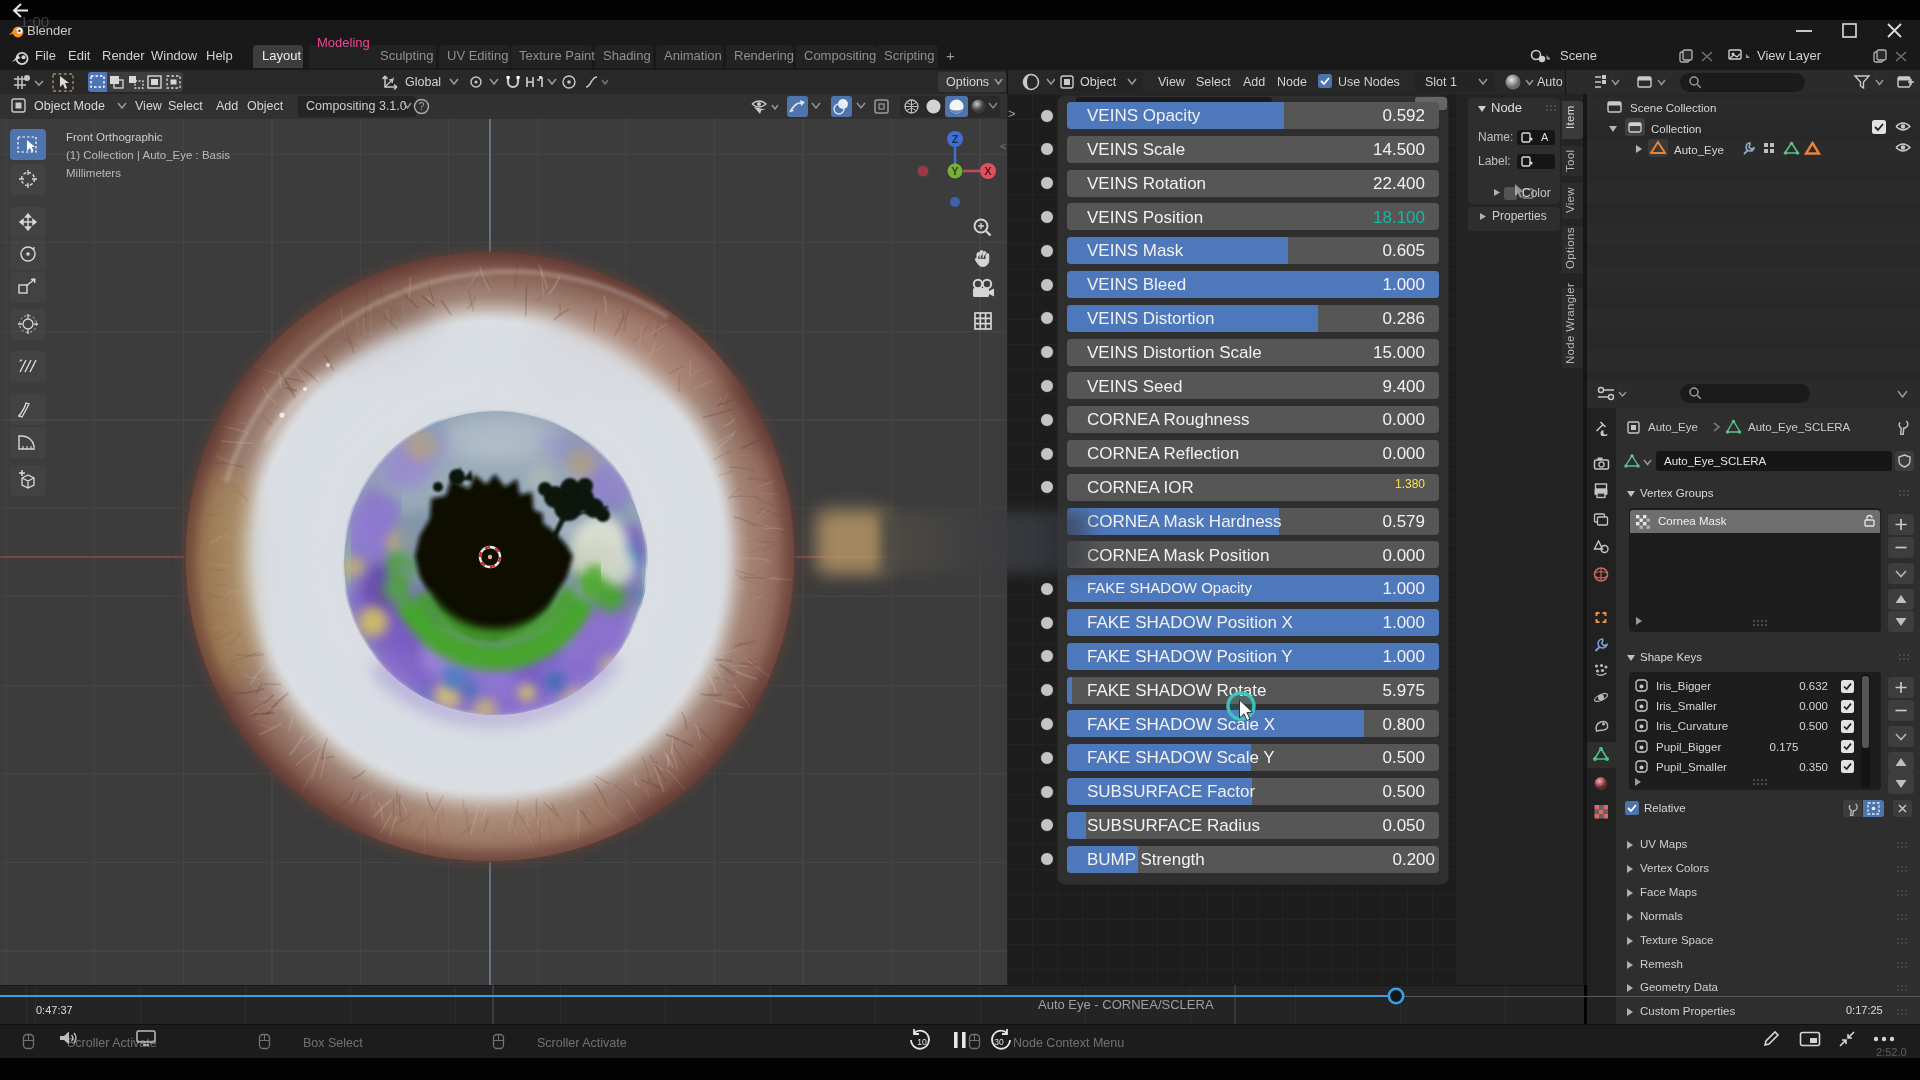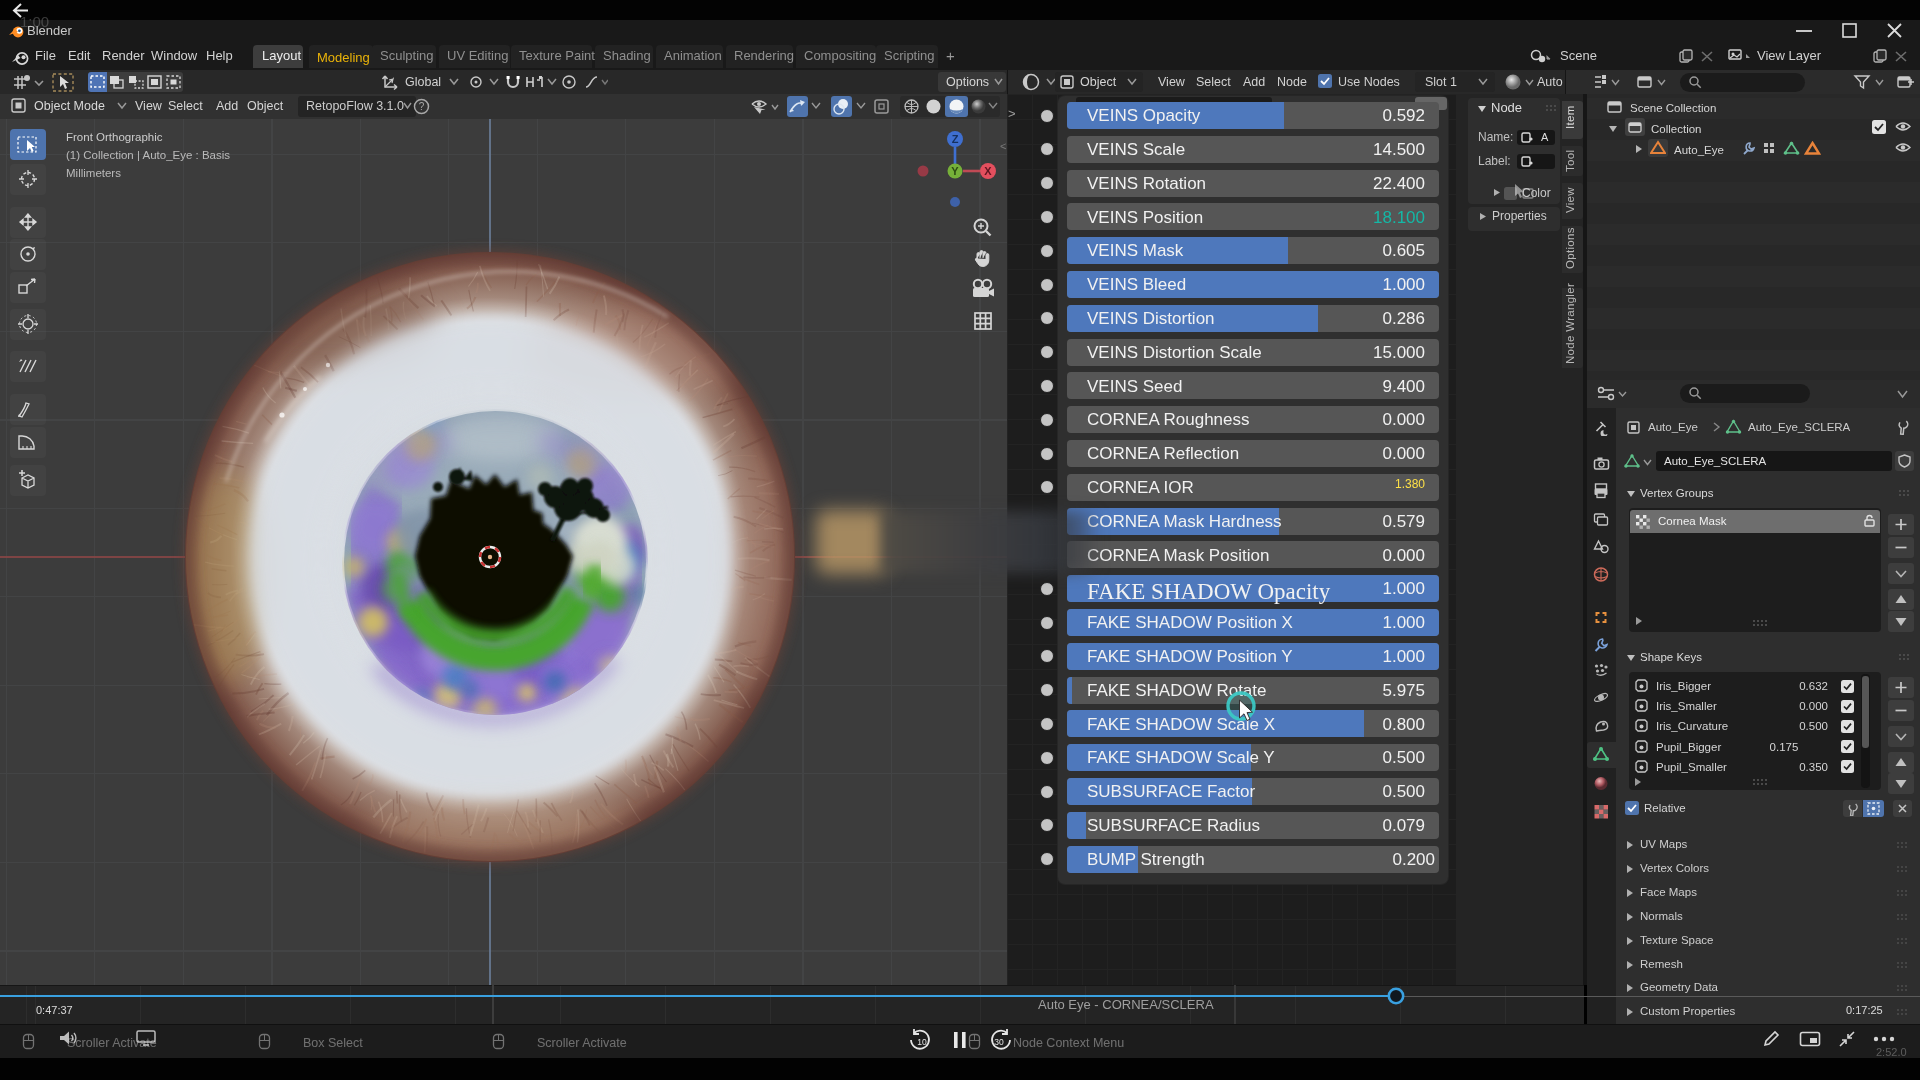--- a/index.html
+++ b/index.html
@@ -29,21 +29,21 @@
       <path d="M2 14 L8.2 7.5 L10.5 10 Z" fill="#d8d8d8"></path>
     </svg>
 <div style="position:absolute;left:35px;top:49px;font-size:13px;color:#d2d2d2;line-height:1.15;white-space:nowrap;">File</div>
 <div style="position:absolute;left:68px;top:49px;font-size:13px;color:#d2d2d2;line-height:1.15;white-space:nowrap;">Edit</div>
 <div style="position:absolute;left:102px;top:49px;font-size:13px;color:#d2d2d2;line-height:1.15;white-space:nowrap;">Render</div>
 <div style="position:absolute;left:151px;top:49px;font-size:13px;color:#d2d2d2;line-height:1.15;white-space:nowrap;">Window</div>
 <div style="position:absolute;left:206px;top:49px;font-size:13px;color:#d2d2d2;line-height:1.15;white-space:nowrap;">Help</div>
 <div style="position:absolute;left:253px;top:45px;width:50px;height:23px;background:#3d3d3d;border-radius:4px 4px 0 0;"></div>
 <div style="position:absolute;left:262px;top:49px;font-size:13px;color:#ededed;line-height:1.15;white-space:nowrap;">Layout</div>
 <div style="position:absolute;left:309px;top:45px;width:64px;height:23px;background:#222222;border-radius:4px 4px 0 0;"></div>
-<div style="position:absolute;left:317px;top:51px;font-size:13px;color:#eab308;line-height:1.15;white-space:nowrap;text-align:center;">Modeling</div>
+<div style="position:absolute;left:317px;top:36px;font-size:13px;color:#ec4899;line-height:1.15;white-space:nowrap;text-align:center;">Modeling</div>
 <div style="position:absolute;left:372px;top:45px;width:64px;height:23px;background:#222222;border-radius:4px 4px 0 0;"></div>
 <div style="position:absolute;left:380px;top:49px;font-size:13px;color:#8f8f8f;line-height:1.15;white-space:nowrap;">Sculpting</div>
 <div style="position:absolute;left:439px;top:45px;width:71px;height:23px;background:#222222;border-radius:4px 4px 0 0;"></div>
 <div style="position:absolute;left:447px;top:49px;font-size:13px;color:#8f8f8f;line-height:1.15;white-space:nowrap;">UV Editing</div>
 <div style="position:absolute;left:511px;top:45px;width:81px;height:23px;background:#222222;border-radius:4px 4px 0 0;"></div>
 <div style="position:absolute;left:519px;top:49px;font-size:13px;color:#8f8f8f;line-height:1.15;white-space:nowrap;">Texture Paint</div>
 <div style="position:absolute;left:595px;top:45px;width:58px;height:23px;background:#222222;border-radius:4px 4px 0 0;"></div>
 <div style="position:absolute;left:603px;top:49px;font-size:13px;color:#8f8f8f;line-height:1.15;white-space:nowrap;">Shading</div>
 <div style="position:absolute;left:656px;top:45px;width:67px;height:23px;background:#222222;border-radius:4px 4px 0 0;"></div>
 <div style="position:absolute;left:664px;top:49px;font-size:13px;color:#8f8f8f;line-height:1.15;white-space:nowrap;">Animation</div>
@@ -217,21 +217,21 @@
     </svg>
 <div style="position:absolute;left:34px;top:99px;font-size:12.5px;color:#d8d8d8;line-height:1.15;white-space:nowrap;">Object Mode</div>
 <svg style="position:absolute;left:116px;top:101px" width="12" height="10" viewBox="0 0 12 10">
       <path d="M2 2 l4 5 4-5" stroke="#999" stroke-width="1.5" fill="none"></path>
     </svg>
 <div style="position:absolute;left:135px;top:99px;font-size:12.5px;color:#d5d5d5;line-height:1.15;white-space:nowrap;">View</div>
 <div style="position:absolute;left:168px;top:99px;font-size:12.5px;color:#d5d5d5;line-height:1.15;white-space:nowrap;">Select</div>
 <div style="position:absolute;left:216px;top:99px;font-size:12.5px;color:#d5d5d5;line-height:1.15;white-space:nowrap;">Add</div>
 <div style="position:absolute;left:247px;top:99px;font-size:12.5px;color:#d5d5d5;line-height:1.15;white-space:nowrap;">Object</div>
 <div style="position:absolute;left:298px;top:96px;width:118px;height:21px;background:#242424;border-radius:3px;"></div>
-<div style="position:absolute;left:306px;top:99px;font-size:12.5px;color:#cccccc;line-height:1.15;white-space:nowrap;">RetopoFlow 3.1.0</div>
+<div style="position:absolute;left:306px;top:99px;font-size:12.5px;color:#cccccc;line-height:1.15;white-space:nowrap;">Compositing 3.1.0</div>
 <svg style="position:absolute;left:402px;top:101px" width="11" height="10" viewBox="0 0 11 10">
       <path d="M2 2 l3.5 5 3.5-5" stroke="#999" stroke-width="1.4" fill="none"></path>
     </svg>
 <svg style="position:absolute;left:413px;top:98px" width="17" height="17" viewBox="0 0 17 17">
       <circle cx="8.5" cy="8.5" r="7" fill="none" stroke="#a8a8a8" stroke-width="1.5"></circle>
       <text x="8.5" y="12" font-size="10" fill="#a8a8a8" text-anchor="middle" font-family="Liberation Sans">?</text>
     </svg>
 <svg style="position:absolute;left:750px;top:97px" width="30" height="19" viewBox="0 0 30 19">
       <path d="M2 7 q7 -6 14 0 q-7 6 -14 0" fill="none" stroke="#c9c9c9" stroke-width="1.4"></path>
       <circle cx="9" cy="7" r="2" fill="#c9c9c9"></circle>
@@ -880,21 +880,21 @@
 <div style="position:absolute;left:1040px;top:480.3px;width:14px;height:14px;background:#c4c4c4;border:1.5px solid #202020;border-radius:50%;"></div>
 <div style="position:absolute;left:1067px;top:507.6px;width:372px;height:27px;background:#565656;border-radius:4px;overflow:hidden;"></div>
 <div style="position:absolute;left:1067px;top:507.6px;width:212.0px;height:27px;background:#4e78bc;border-radius:4px 0 0 4px;"></div>
 <div style="position:absolute;left:1087px;top:511.7999999999999px;font-size:17px;color:#f1f1f1;line-height:1.15;white-space:nowrap;">CORNEA Mask Hardness</div>
 <div style="position:absolute;left:1067px;top:511.7999999999999px;font-size:17px;color:#f1f1f1;line-height:1.15;white-space:nowrap;width:358px;text-align:right;">0.579</div>
 <div style="position:absolute;left:1067px;top:541.4px;width:372px;height:27px;background:#565656;border-radius:4px;overflow:hidden;"></div>
 <div style="position:absolute;left:1087px;top:545.6px;font-size:17px;color:#f1f1f1;line-height:1.15;white-space:nowrap;">CORNEA Mask Position</div>
 <div style="position:absolute;left:1067px;top:545.6px;font-size:17px;color:#f1f1f1;line-height:1.15;white-space:nowrap;width:358px;text-align:right;">0.000</div>
 <div style="position:absolute;left:1067px;top:575.2px;width:372px;height:27px;background:#565656;border-radius:4px;overflow:hidden;"></div>
 <div style="position:absolute;left:1067px;top:575.2px;width:372.0px;height:27px;background:#4e78bc;border-radius:4px;"></div>
-<div style="position:absolute;left:1087px;top:579.4px;font-size:23px;color:#f1f1f1;line-height:1.15;white-space:nowrap;font-family:Liberation Serif, serif;">FAKE SHADOW Opacity</div>
+<div style="position:absolute;left:1087px;top:579.4px;font-size:15px;color:#f1f1f1;line-height:1.15;white-space:nowrap;">FAKE SHADOW Opacity</div>
 <div style="position:absolute;left:1067px;top:579.4px;font-size:17px;color:#f1f1f1;line-height:1.15;white-space:nowrap;width:358px;text-align:right;">1.000</div>
 <div style="position:absolute;left:1040px;top:581.7px;width:14px;height:14px;background:#c4c4c4;border:1.5px solid #202020;border-radius:50%;"></div>
 <div style="position:absolute;left:1067px;top:609.0px;width:372px;height:27px;background:#565656;border-radius:4px;overflow:hidden;"></div>
 <div style="position:absolute;left:1067px;top:609.0px;width:372.0px;height:27px;background:#4e78bc;border-radius:4px;"></div>
 <div style="position:absolute;left:1087px;top:613.2px;font-size:17px;color:#f1f1f1;line-height:1.15;white-space:nowrap;">FAKE SHADOW Position X</div>
 <div style="position:absolute;left:1067px;top:613.2px;font-size:17px;color:#f1f1f1;line-height:1.15;white-space:nowrap;width:358px;text-align:right;">1.000</div>
 <div style="position:absolute;left:1040px;top:615.5px;width:14px;height:14px;background:#c4c4c4;border:1.5px solid #202020;border-radius:50%;"></div>
 <div style="position:absolute;left:1067px;top:642.8px;width:372px;height:27px;background:#565656;border-radius:4px;overflow:hidden;"></div>
 <div style="position:absolute;left:1067px;top:642.8px;width:372.0px;height:27px;background:#4e78bc;border-radius:4px;"></div>
 <div style="position:absolute;left:1087px;top:647.0px;font-size:17px;color:#f1f1f1;line-height:1.15;white-space:nowrap;">FAKE SHADOW Position Y</div>
@@ -916,21 +916,21 @@
 <div style="position:absolute;left:1067px;top:748.4px;font-size:17px;color:#f1f1f1;line-height:1.15;white-space:nowrap;width:358px;text-align:right;">0.500</div>
 <div style="position:absolute;left:1040px;top:750.7px;width:14px;height:14px;background:#c4c4c4;border:1.5px solid #202020;border-radius:50%;"></div>
 <div style="position:absolute;left:1067px;top:778.0px;width:372px;height:27px;background:#565656;border-radius:4px;overflow:hidden;"></div>
 <div style="position:absolute;left:1067px;top:778.0px;width:184.9px;height:27px;background:#4e78bc;border-radius:4px 0 0 4px;"></div>
 <div style="position:absolute;left:1087px;top:782.2px;font-size:17px;color:#f1f1f1;line-height:1.15;white-space:nowrap;">SUBSURFACE Factor</div>
 <div style="position:absolute;left:1067px;top:782.2px;font-size:17px;color:#f1f1f1;line-height:1.15;white-space:nowrap;width:358px;text-align:right;">0.500</div>
 <div style="position:absolute;left:1040px;top:784.5px;width:14px;height:14px;background:#c4c4c4;border:1.5px solid #202020;border-radius:50%;"></div>
 <div style="position:absolute;left:1067px;top:811.8px;width:372px;height:27px;background:#565656;border-radius:4px;overflow:hidden;"></div>
 <div style="position:absolute;left:1067px;top:811.8px;width:18.6px;height:27px;background:#4e78bc;border-radius:4px 0 0 4px;"></div>
 <div style="position:absolute;left:1087px;top:816.0px;font-size:17px;color:#f1f1f1;line-height:1.15;white-space:nowrap;">SUBSURFACE Radius</div>
-<div style="position:absolute;left:1067px;top:816.0px;font-size:17px;color:#f1f1f1;line-height:1.15;white-space:nowrap;width:358px;text-align:right;">0.079</div>
+<div style="position:absolute;left:1067px;top:816.0px;font-size:17px;color:#f1f1f1;line-height:1.15;white-space:nowrap;width:358px;text-align:right;">0.050</div>
 <div style="position:absolute;left:1040px;top:818.3px;width:14px;height:14px;background:#c4c4c4;border:1.5px solid #202020;border-radius:50%;"></div>
 <div style="position:absolute;left:1067px;top:845.6px;width:372px;height:27px;background:#565656;border-radius:4px;overflow:hidden;"></div>
 <div style="position:absolute;left:1067px;top:845.6px;width:70.7px;height:27px;background:#4e78bc;border-radius:4px 0 0 4px;"></div>
 <div style="position:absolute;left:1087px;top:849.8px;font-size:17px;color:#f1f1f1;line-height:1.15;white-space:nowrap;">BUMP Strength</div>
 <div style="position:absolute;left:1077px;top:849.8px;font-size:17px;color:#f1f1f1;line-height:1.15;white-space:nowrap;width:358px;text-align:right;">0.200</div>
 <div style="position:absolute;left:1040px;top:852.1px;width:14px;height:14px;background:#c4c4c4;border:1.5px solid #202020;border-radius:50%;"></div>
 <div style="position:absolute;left:1456px;top:94px;width:127px;height:891px;background:#242424;"></div>
 <div style="position:absolute;left:1468px;top:98px;width:92px;height:106px;background:#2e2e2e;border-radius:4px;"></div>
 <div style="position:absolute;left:1468px;top:207px;width:92px;height:24px;background:#2e2e2e;border-radius:4px;"></div>
 <svg style="position:absolute;left:1477px;top:104px" width="10" height="9" viewBox="0 0 10 9">

